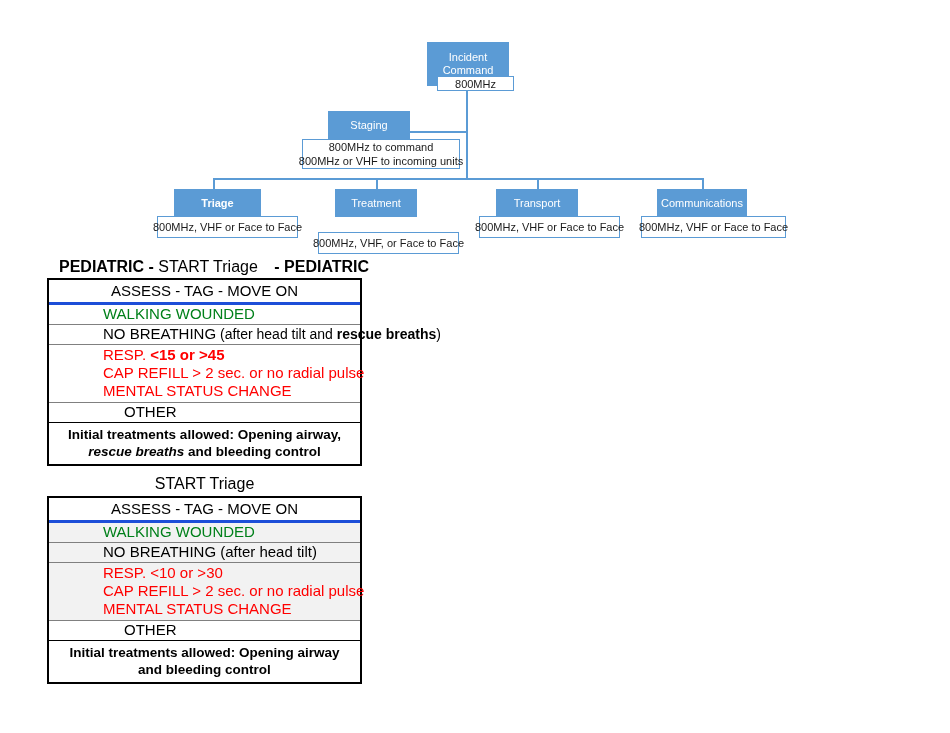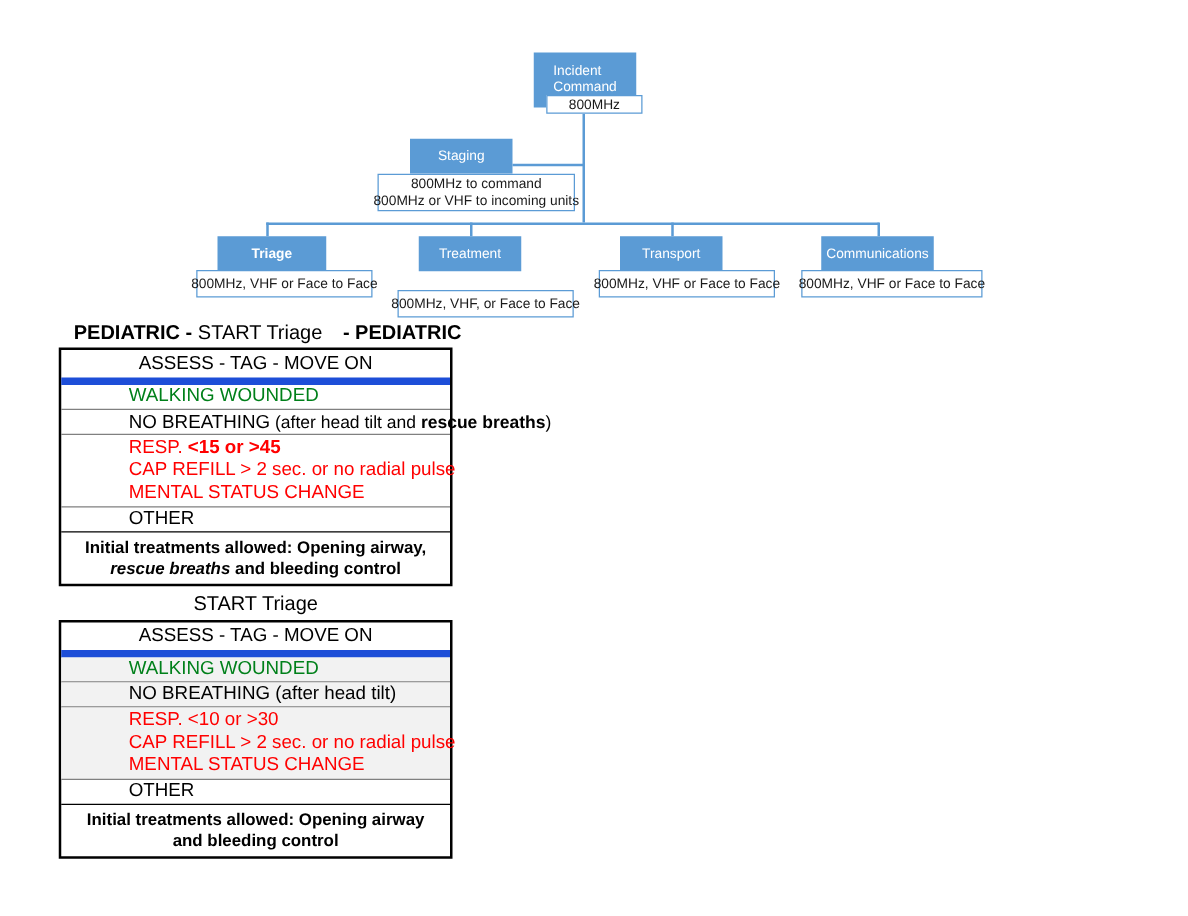--- a/index.html
+++ b/index.html
@@ -17,20 +17,21 @@
 
   
   #org-chart { position: absolute; left: 0; top: 0; width: 950px; height: 250px; }
 
   .node-box {
     position: absolute;
     background: #5B9BD5;
     color: #ffffff;
     font-size: 11px;
     line-height: 13px;
+    text-align: center;
     display: flex;
     align-items: center;
     justify-content: center;
     box-sizing: border-box;
     z-index: 2;
   }
   .node-label {
     position: absolute;
     background: #ffffff;
     border: 1px solid #5B9BD5;
@@ -64,31 +65,31 @@
   .triage-table {
     position: absolute;
     border: 2px solid #000;
     box-sizing: border-box;
     background: #ffffff;
   }
   .tt-headrow {
     text-align: center;
     font-size: 15px;
     color: #000;
-    border-bottom: 6px solid #1d4ed8;
+    border-bottom: 3px solid #1d4ed8;
     padding: 2px 0 3px 0;
     box-sizing: border-box;
   }
   .tt-row {
     display: flex;
     align-items: center;
     border-bottom: 1px solid #808080;
     box-sizing: border-box;
   }
-  .tt-row.last-data { border-bottom: 1px solid #000; }
+  .tt-row.last-data { border-bottom: 1px solid #000; gap: 21px; }
   .tt-swatch {
     width: 48px;
     flex: 0 0 48px;
     box-sizing: border-box;
   }
   .tt-text {
     flex: 1 1 auto;
     padding: 1px 0 2px 6px;
     font-size: 15px;
     line-height: 18px;

